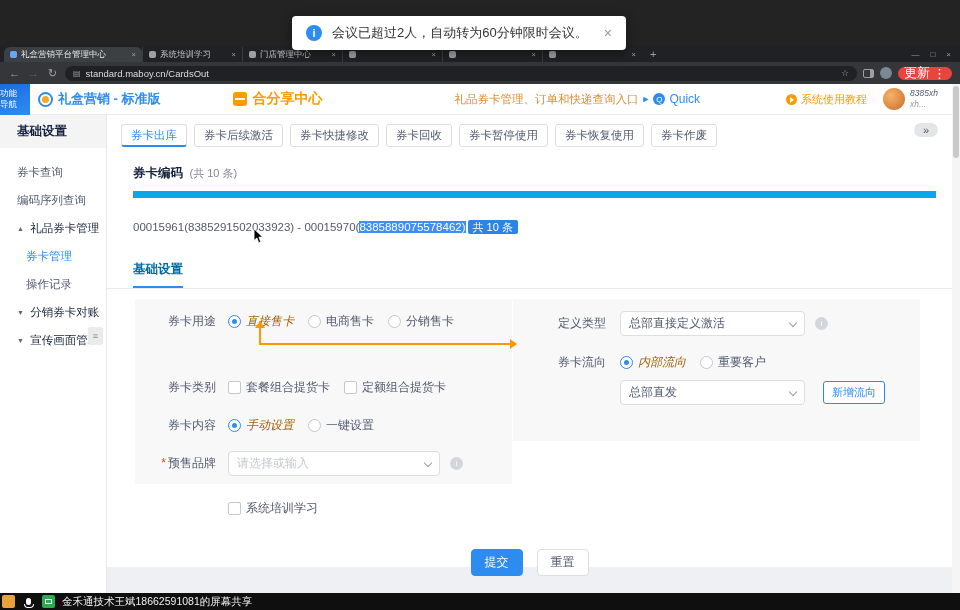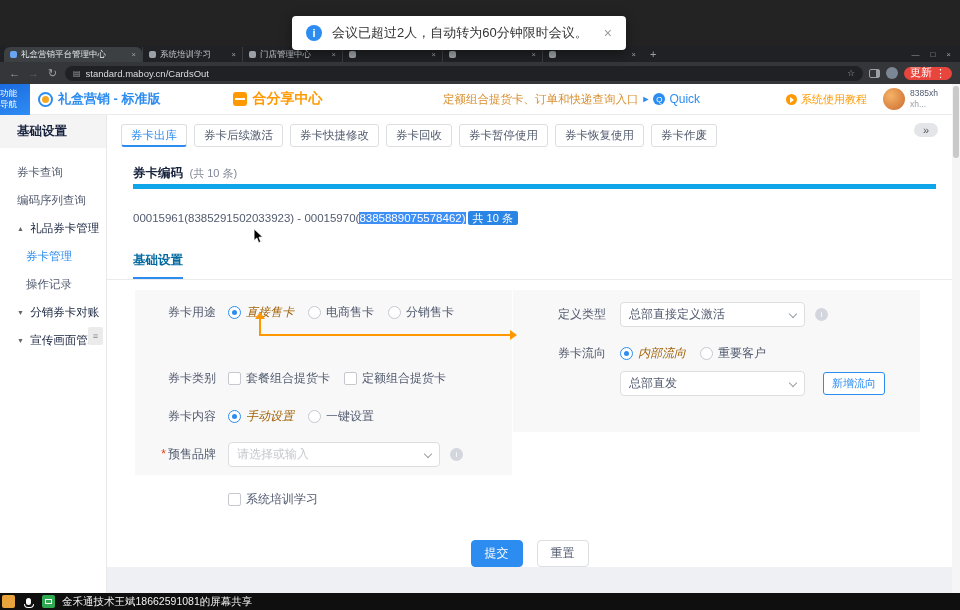--- a/index.html
+++ b/index.html
@@ -34,22 +34,22 @@
   .nav-ic { color:#9aa0a6; font-size:11px; width:13px; text-align:center; cursor:pointer; }
   .nav-ic.dis { color:#5f6368; }
   .urlpill { flex:1; height:15px; background:#202124; border-radius:8px; display:flex; align-items:center;
              padding:0 8px; gap:5px; cursor:text; }
   .urlpill .doc { color:#9aa0a6; font-size:8px; }
   .urlpill .url { color:#dadce0; font-size:9.5px; flex:1; white-space:nowrap; overflow:hidden; }
   .urlpill .star { color:#9aa0a6; font-size:9px; }
   .sidepanel-ic { width:11px; height:9px; border:1px solid #9aa0a6; border-radius:2px; position:relative; flex:none; cursor:pointer; }
   .sidepanel-ic::after { content:''; position:absolute; top:0; right:0; bottom:0; width:3px; background:#9aa0a6; }
   .prof-av { width:12px; height:12px; border-radius:50%; background:#7b8794; flex:none; cursor:pointer; }
-  .update-pill { height:13px; background:#e8453c; border-radius:7px; color:#fff; font-size:11px;
-                 display:flex; align-items:flex-end; padding:0 6px; gap:3px; flex:none; cursor:pointer; }
+  .update-pill { height:13px; background:#e8453c; border-radius:7px; color:#fff; font-size:13px;
+                 display:flex; align-items:center; padding:0 6px; gap:3px; flex:none; cursor:pointer; }
 
   
   .app { position:absolute; top:84px; left:0; right:0; bottom:17px; background:#f0f2f5; overflow:hidden; }
   .app-header { height:31px; background:#fff; display:flex; align-items:center; border-bottom:1px solid #ececec;
                 padding-right:22px; }
   .navbox { width:30px; height:31px; background:linear-gradient(160deg,#1a6be0,#2f8df4); color:#fff; font-size:8.5px;
             line-height:1.25; display:flex; flex-direction:column; align-items:flex-start; justify-content:center; cursor:pointer; flex:none; }
   .brandwrap { display:flex; align-items:center; margin-left:8px; gap:5px; }
   .brand-ic { width:15px; height:15px; border-radius:50%; border:2px solid #2d8cf0; position:relative; flex:none; }
   .brand-ic::after { content:''; position:absolute; inset:2px; border-radius:50%; background:#f5a623; }
@@ -60,21 +60,21 @@
   .center-t { font-size:14px; font-weight:bold; color:#ff9900; white-space:nowrap; }
   .promo { margin-left:auto; font-size:11.5px; color:#d98f2e; white-space:nowrap; }
   .pointer-ic { color:#2d8cf0; font-size:9px; margin:0 3px; }
   .quick { display:flex; align-items:center; gap:4px; color:#2d8cf0; font-size:12px; cursor:pointer; }
   .q-ic { width:12px; height:12px; border-radius:50%; background:#2d8cf0; color:#fff; font-size:8px;
           display:flex; align-items:center; justify-content:center; }
   .tut { display:flex; align-items:center; gap:4px; margin-left:86px; font-size:11px; color:#ff9900; cursor:pointer; white-space:nowrap; }
   .tut-ic { width:11px; height:11px; border-radius:50%; background:#ff9900; position:relative; }
   .tut-ic::after { content:''; position:absolute; left:4px; top:3px; border-left:4px solid #fff;
                    border-top:3px solid transparent; border-bottom:3px solid transparent; }
-  .user { display:flex; align-items:center; gap:5px; margin-left:16px; cursor:pointer; }
+  .user { display:flex; align-items:center; gap:5px; margin-left:16px; cursor:pointer;font-style:italic; }
   .user-av { width:22px; height:22px; border-radius:50%; background:radial-gradient(circle at 35% 35%,#f7b267,#c96b2e); flex:none; }
   .user-names { font-size:8.5px; color:#515a6e; line-height:1.3; }
   .user-names .sub { color:#9aa0a6; }
 
   .app-body { display:flex; height:calc(100% - 31px); }
 
   
   .sidebar { width:107px; background:#fff; border-right:1px solid #e8e8e8; position:relative; flex:none; }
   .side-title { height:33px; line-height:33px; background:#f4f4f5; font-size:12.5px; font-weight:bold;
                 color:#17233d; padding-left:17px; margin-bottom:10px; white-space:nowrap; }
@@ -93,21 +93,21 @@
   .card { background:#fff; height:452px; position:relative; margin-right:8px; }
 
   .tabs-row { display:flex; gap:7px; padding:9px 0 8px 14px; align-items:center; }
   .cpill { border:1px solid #dcdee2; border-radius:3px; font-size:11.5px; color:#515a6e; padding:3px 9px;
            background:#fff; cursor:pointer; white-space:nowrap; }
   .cpill.active { color:#2d8cf0; border-bottom:2px solid #2d8cf0; padding-bottom:2px; }
   .collapse-pill { position:absolute; right:14px; top:8px; background:#e3e5e8; border-radius:9px;
                    padding:1px 9px; font-size:11px; color:#555; cursor:pointer; }
 
   .codes { padding:10px 16px 0 26px; }
-  .codes-head { padding-bottom:2px; border-bottom:5px solid #0ea5e9; font-size:12.5px; font-weight:bold; color:#17233d; }
+  .codes-head { padding-bottom:9px; border-bottom:7px solid #0ea5e9; font-size:12.5px; font-weight:bold; color:#17233d; }
   .codes-head .cnt { font-weight:normal; color:#808695; font-size:11px; margin-left:3px; }
   .code-line { margin-top:22px; font-size:11.5px; color:#515a6e; white-space:nowrap; }
   .code-line .selhl { background:#3d8ef5; color:#fff; }
   .code-line .badge { background:#2b85e4; color:#fff; padding:1px 5px; border-radius:2px; margin-left:2px; font-size:11px; }
 
   .section-head { margin-top:24px; border-bottom:1px solid #e8eaec; padding-left:26px; }
   .section-head .st { display:inline-block; font-size:12.5px; font-weight:bold; color:#0369a1;
                       padding-bottom:8px; border-bottom:2px solid #2d8cf0; }
 
   .panels { display:flex; align-items:flex-start; margin:10px 0 0 28px; position:relative; }
@@ -248,21 +248,21 @@
         <span>导航</span>
       </div>
       <div class="brandwrap">
         <span class="brand-ic"></span>
         <span class="brand-t">礼盒营销 - 标准版</span>
       </div>
       <div class="center-g">
         <span class="gift-ic"></span>
         <span class="center-t">合分享中心</span>
       </div>
-      <span class="promo">定额组合提货卡、订单和快递查询入口</span>
+      <span class="promo">礼品券卡管理、订单和快递查询入口</span>
       <span class="pointer-ic">►</span>
       <div class="quick">
         <span class="q-ic">Q</span>
         <span>Quick</span>
       </div>
       <div class="tut">
         <span class="tut-ic"></span>
         <span>系统使用教程</span>
       </div>
       <div class="user">

